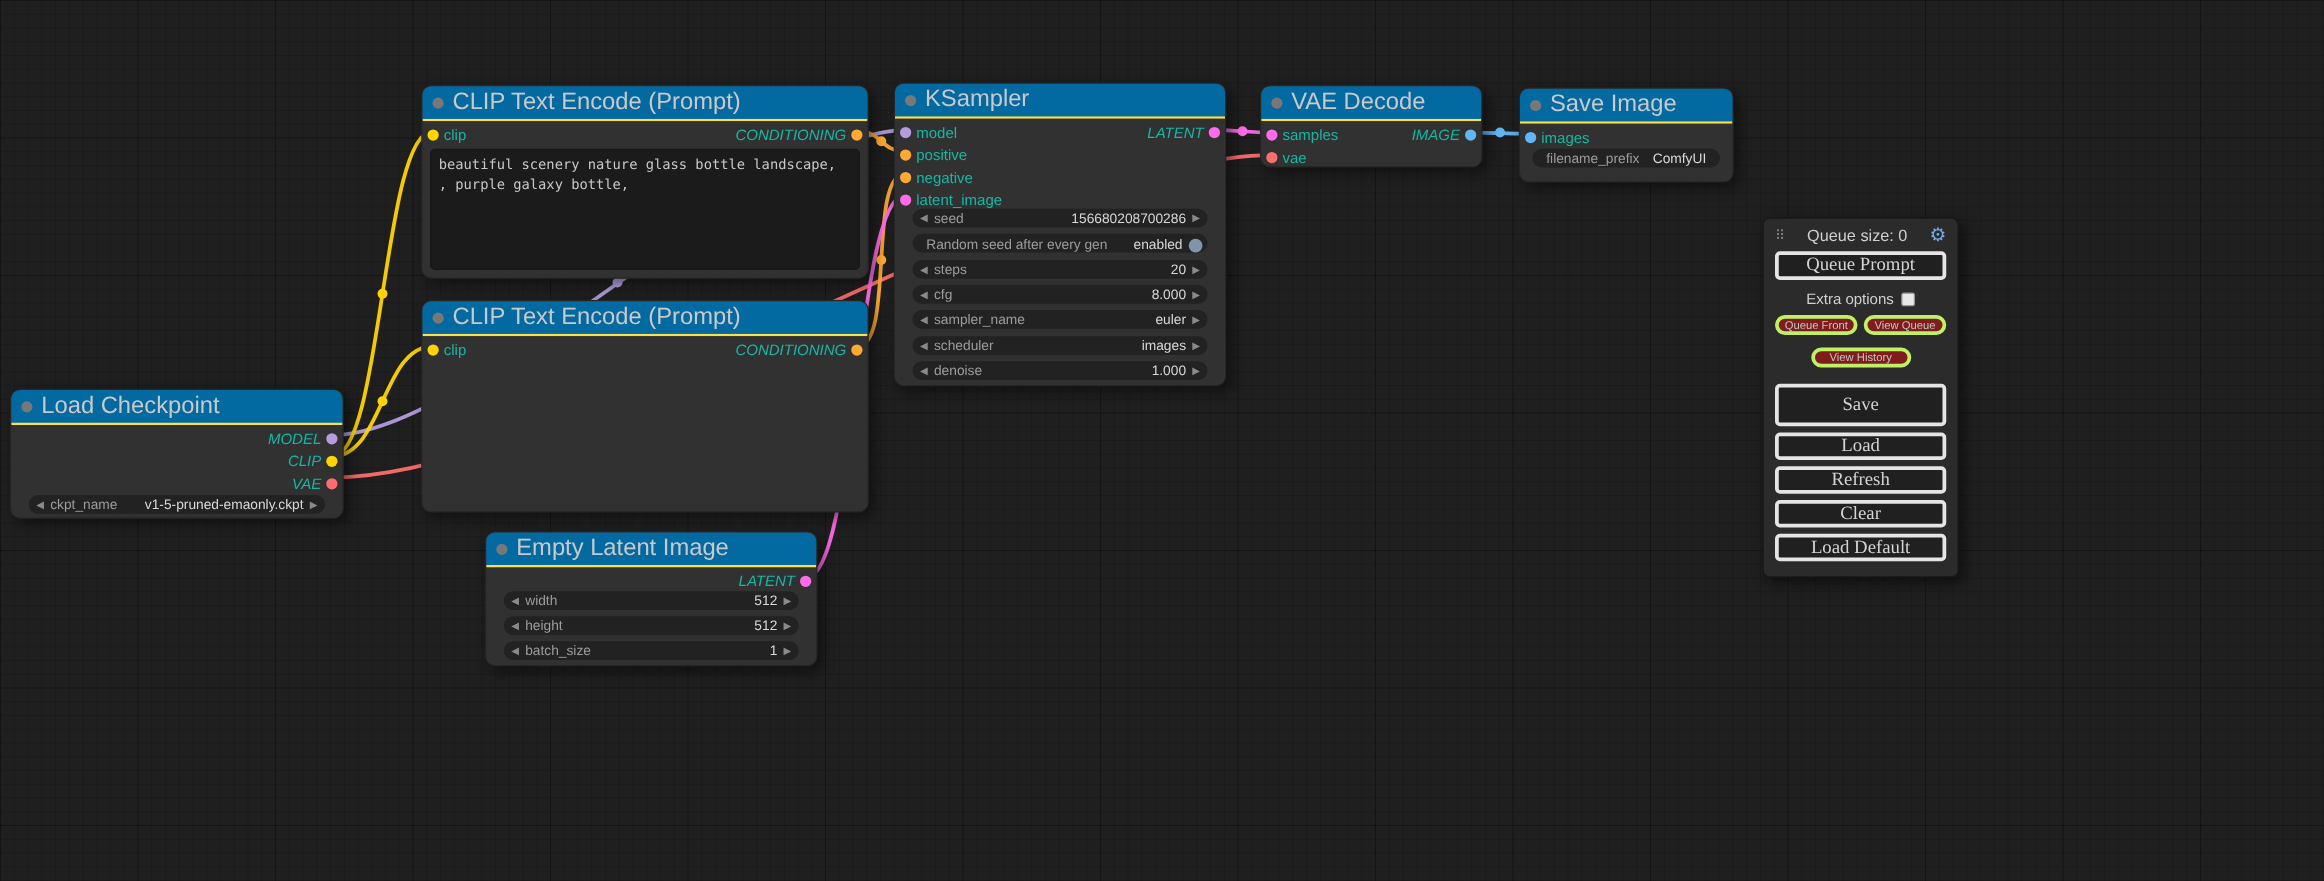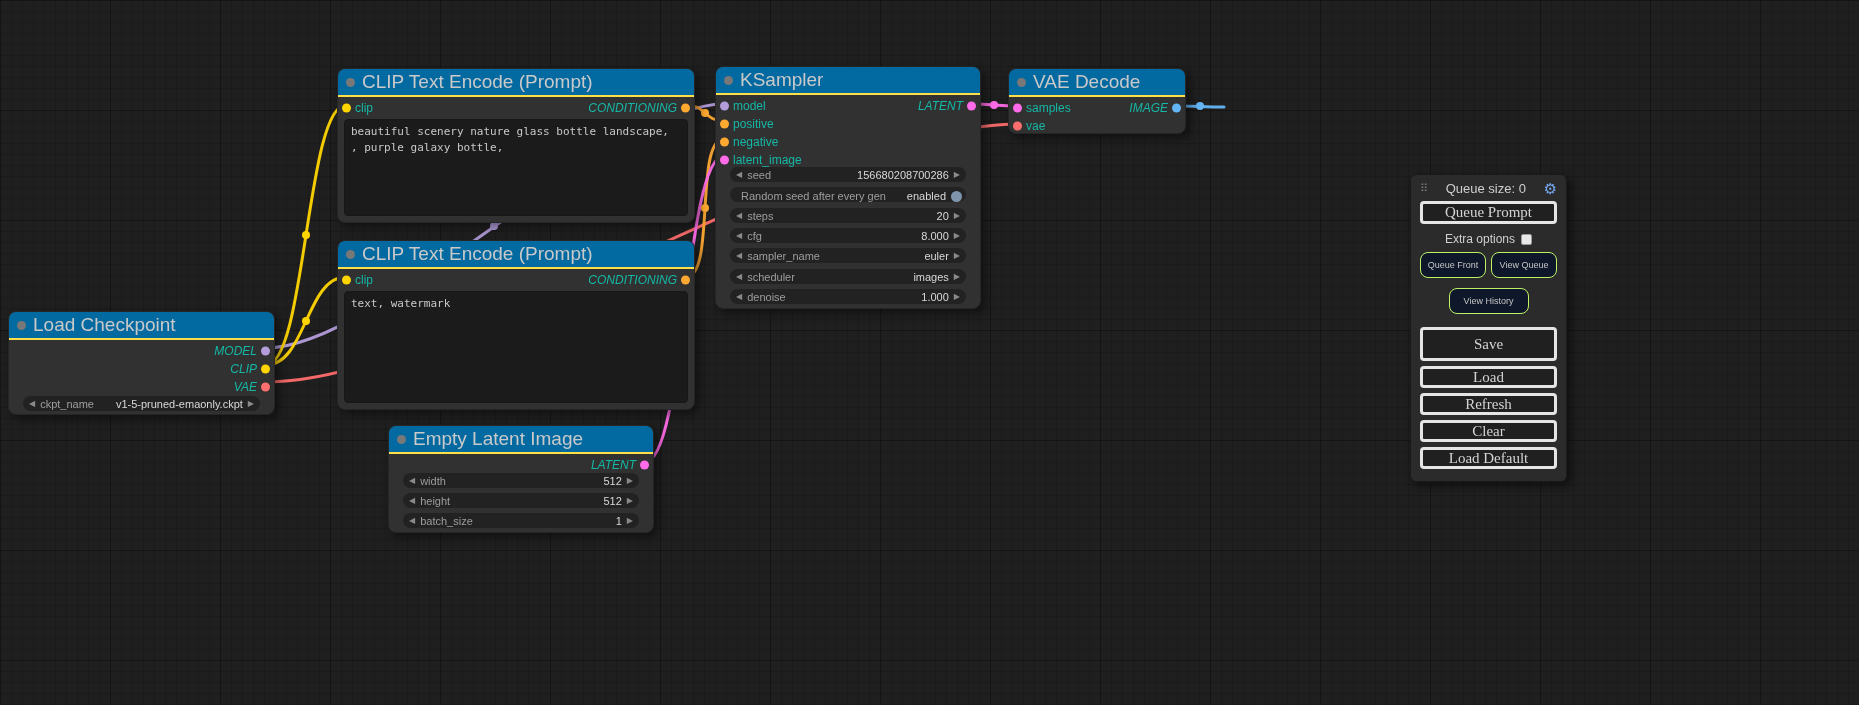--- a/index.html
+++ b/index.html
@@ -46,22 +46,22 @@
   .menu-header{display:flex;align-items:center;justify-content:space-between;color:#cfcfcf;font-size:13px;margin-bottom:2px;}
   .drag-handle{color:#7a7a7a;font-size:11px;cursor:move;}
   .gear{color:#76a8ef;font-size:15px;cursor:pointer;line-height:1;}
   .mbtn{display:block;width:100%;background:#202020;border:3px solid #e5e5e5;border-radius:4px;color:#d4d4d4;
     font-size:15px;height:23px;margin-top:5px;font-family:Liberation Serif, serif;cursor:pointer;padding:0;line-height:1;}
   .mbtn.gap{margin-top:13px;height:34px;}
   .mbtn.nxt{margin-top:5px;height:22px;}
   .extra{display:flex;align-items:center;justify-content:center;gap:6px;color:#cfcfcf;font-size:12px;margin-top:8px;}
   .checkbox{width:11px;height:11px;background:#e8e8e8;border:1px solid #9a9a9a;border-radius:2px;cursor:pointer;box-sizing:border-box;}
   .small-row{display:flex;gap:5px;margin-top:6px;}
-  .sbtn{flex:1;background:#0f172a;border:1px solid #bef264;border-radius:8px;color:#c4c4c4;font-size:9px;
-    height:26px;padding:0;font-family:inherit;cursor:pointer;line-height:1;}
+  .sbtn{flex:1;background:#7f1d1d;border:3px solid #bef264;border-radius:8px;color:#c4c4c4;font-size:9px;
+    height:16px;padding:0;font-family:inherit;cursor:pointer;line-height:1;}
   .vh{flex:none;display:block;width:80px;margin:4px auto 0;}
 </style>
 </head>
 <body>
 
 <div class="canvas">
 
   <svg class="wires" width="1859" height="705">
     <path d="M266,348 C380,348 610,104 724,104" stroke="#B39DDB"></path>
     <path d="M266,365 C306,365 306,105 346,105" stroke="#FFD500"></path>
@@ -133,21 +133,20 @@
     </div>
     <div class="rows">
       <div class="row">
         <span class="dot in c-clip"></span>
         <span class="slot-label">clip</span>
         <span class="spacer"></span>
         <span class="slot-label out">CONDITIONING</span>
         <span class="dot out c-cond"></span>
       </div>
     </div>
-    <textarea class="prompt" style="top: 50px; height: 112px;" spellcheck="false">text, watermark</textarea>
   </div>
 
   <div class="node" style="left:388px;top:425px;width:266px;height:108px;">
     <div class="node-title">
       <span class="title-dot"></span>
       <span>Empty Latent Image</span>
     </div>
     <div class="rows">
       <div class="row out">
         <span class="slot-label out">LATENT</span>
@@ -256,20 +255,36 @@
         <span class="slot-label out">IMAGE</span>
         <span class="dot out c-image"></span>
       </div>
       <div class="row">
         <span class="dot in c-vae"></span>
         <span class="slot-label">vae</span>
       </div>
     </div>
   </div>
 
+  <div class="node" style="left:1215px;top:70px;width:172px;height:76px;">
+    <div class="node-title">
+      <span class="title-dot"></span>
+      <span>Save Image</span>
+    </div>
+    <div class="rows">
+      <div class="row">
+        <span class="dot in c-image"></span>
+        <span class="slot-label">images</span>
+      </div>
+    </div>
+    <div class="widget" style="top:48px;left:10px;right:10px;">
+      <span class="wlabel">filename_prefix</span>
+      <span class="wvalue">ComfyUI</span>
+    </div>
+  </div>
 
   <div class="menu">
     <div class="menu-header">
       <span class="drag-handle">⠿</span>
       <span>Queue size: 0</span>
       <span class="gear">⚙</span>
     </div>
     <button class="mbtn">Queue Prompt</button>
     <div class="extra">
       <span>Extra options</span>

